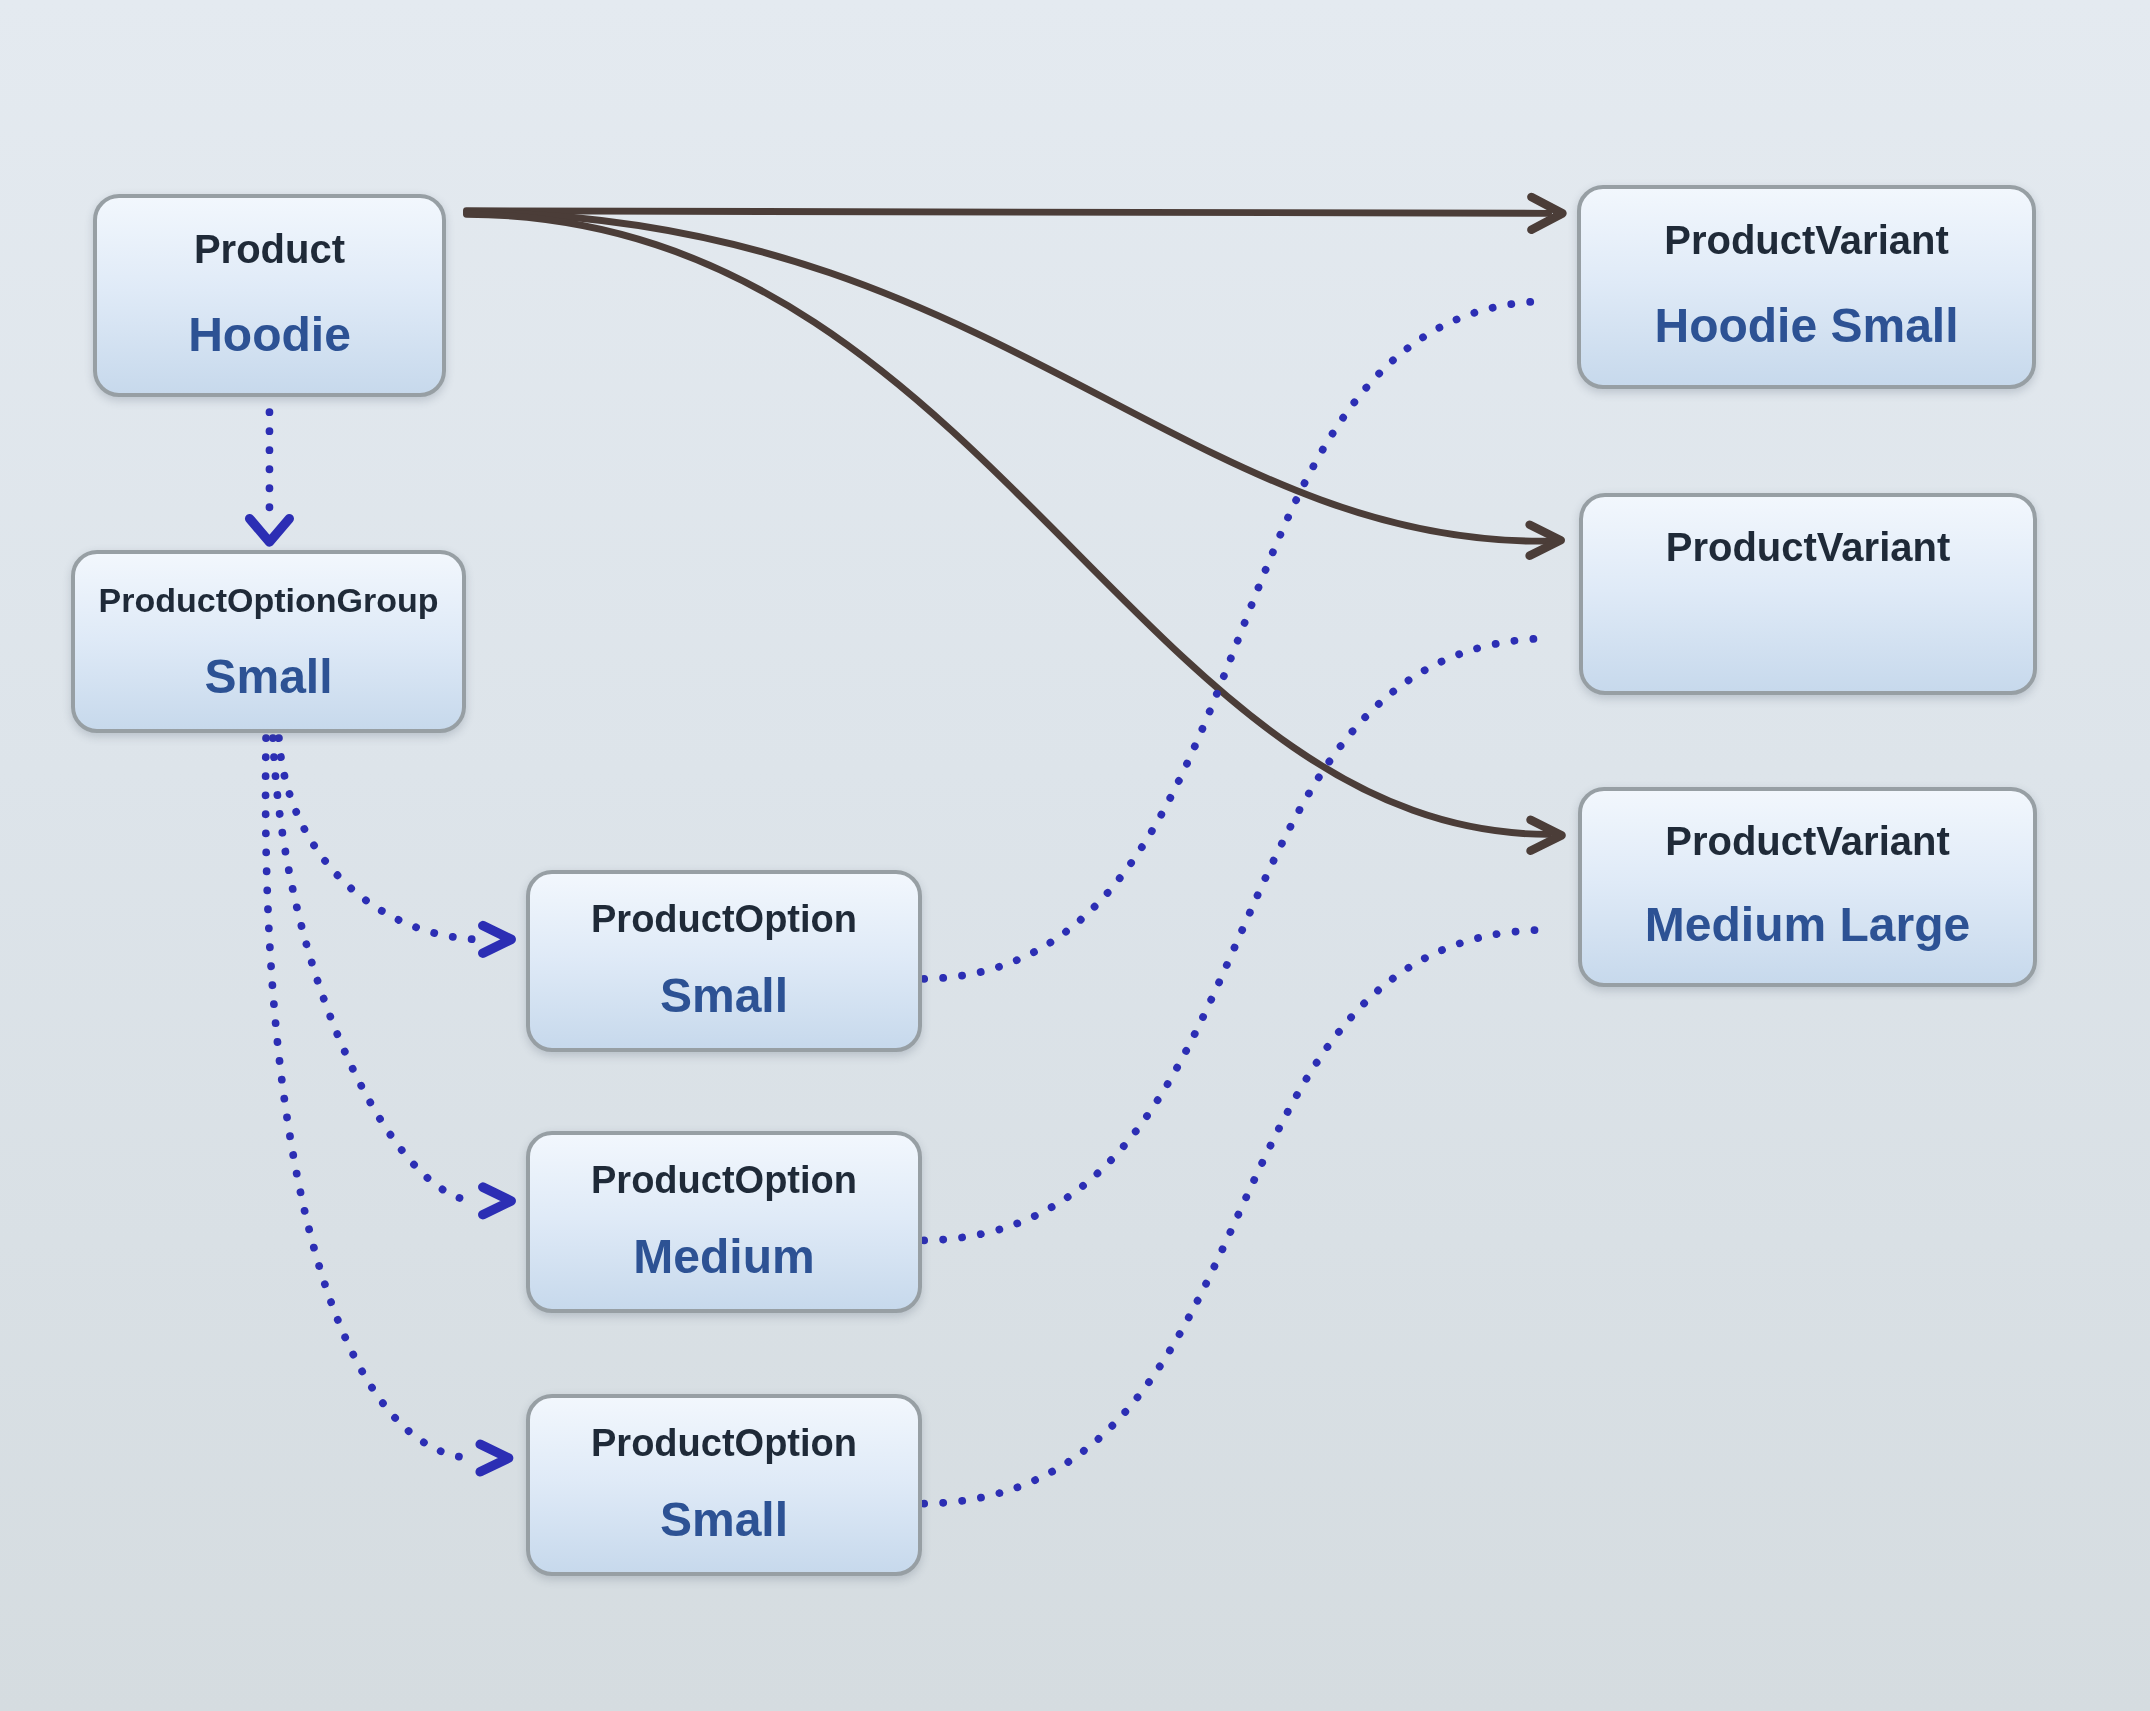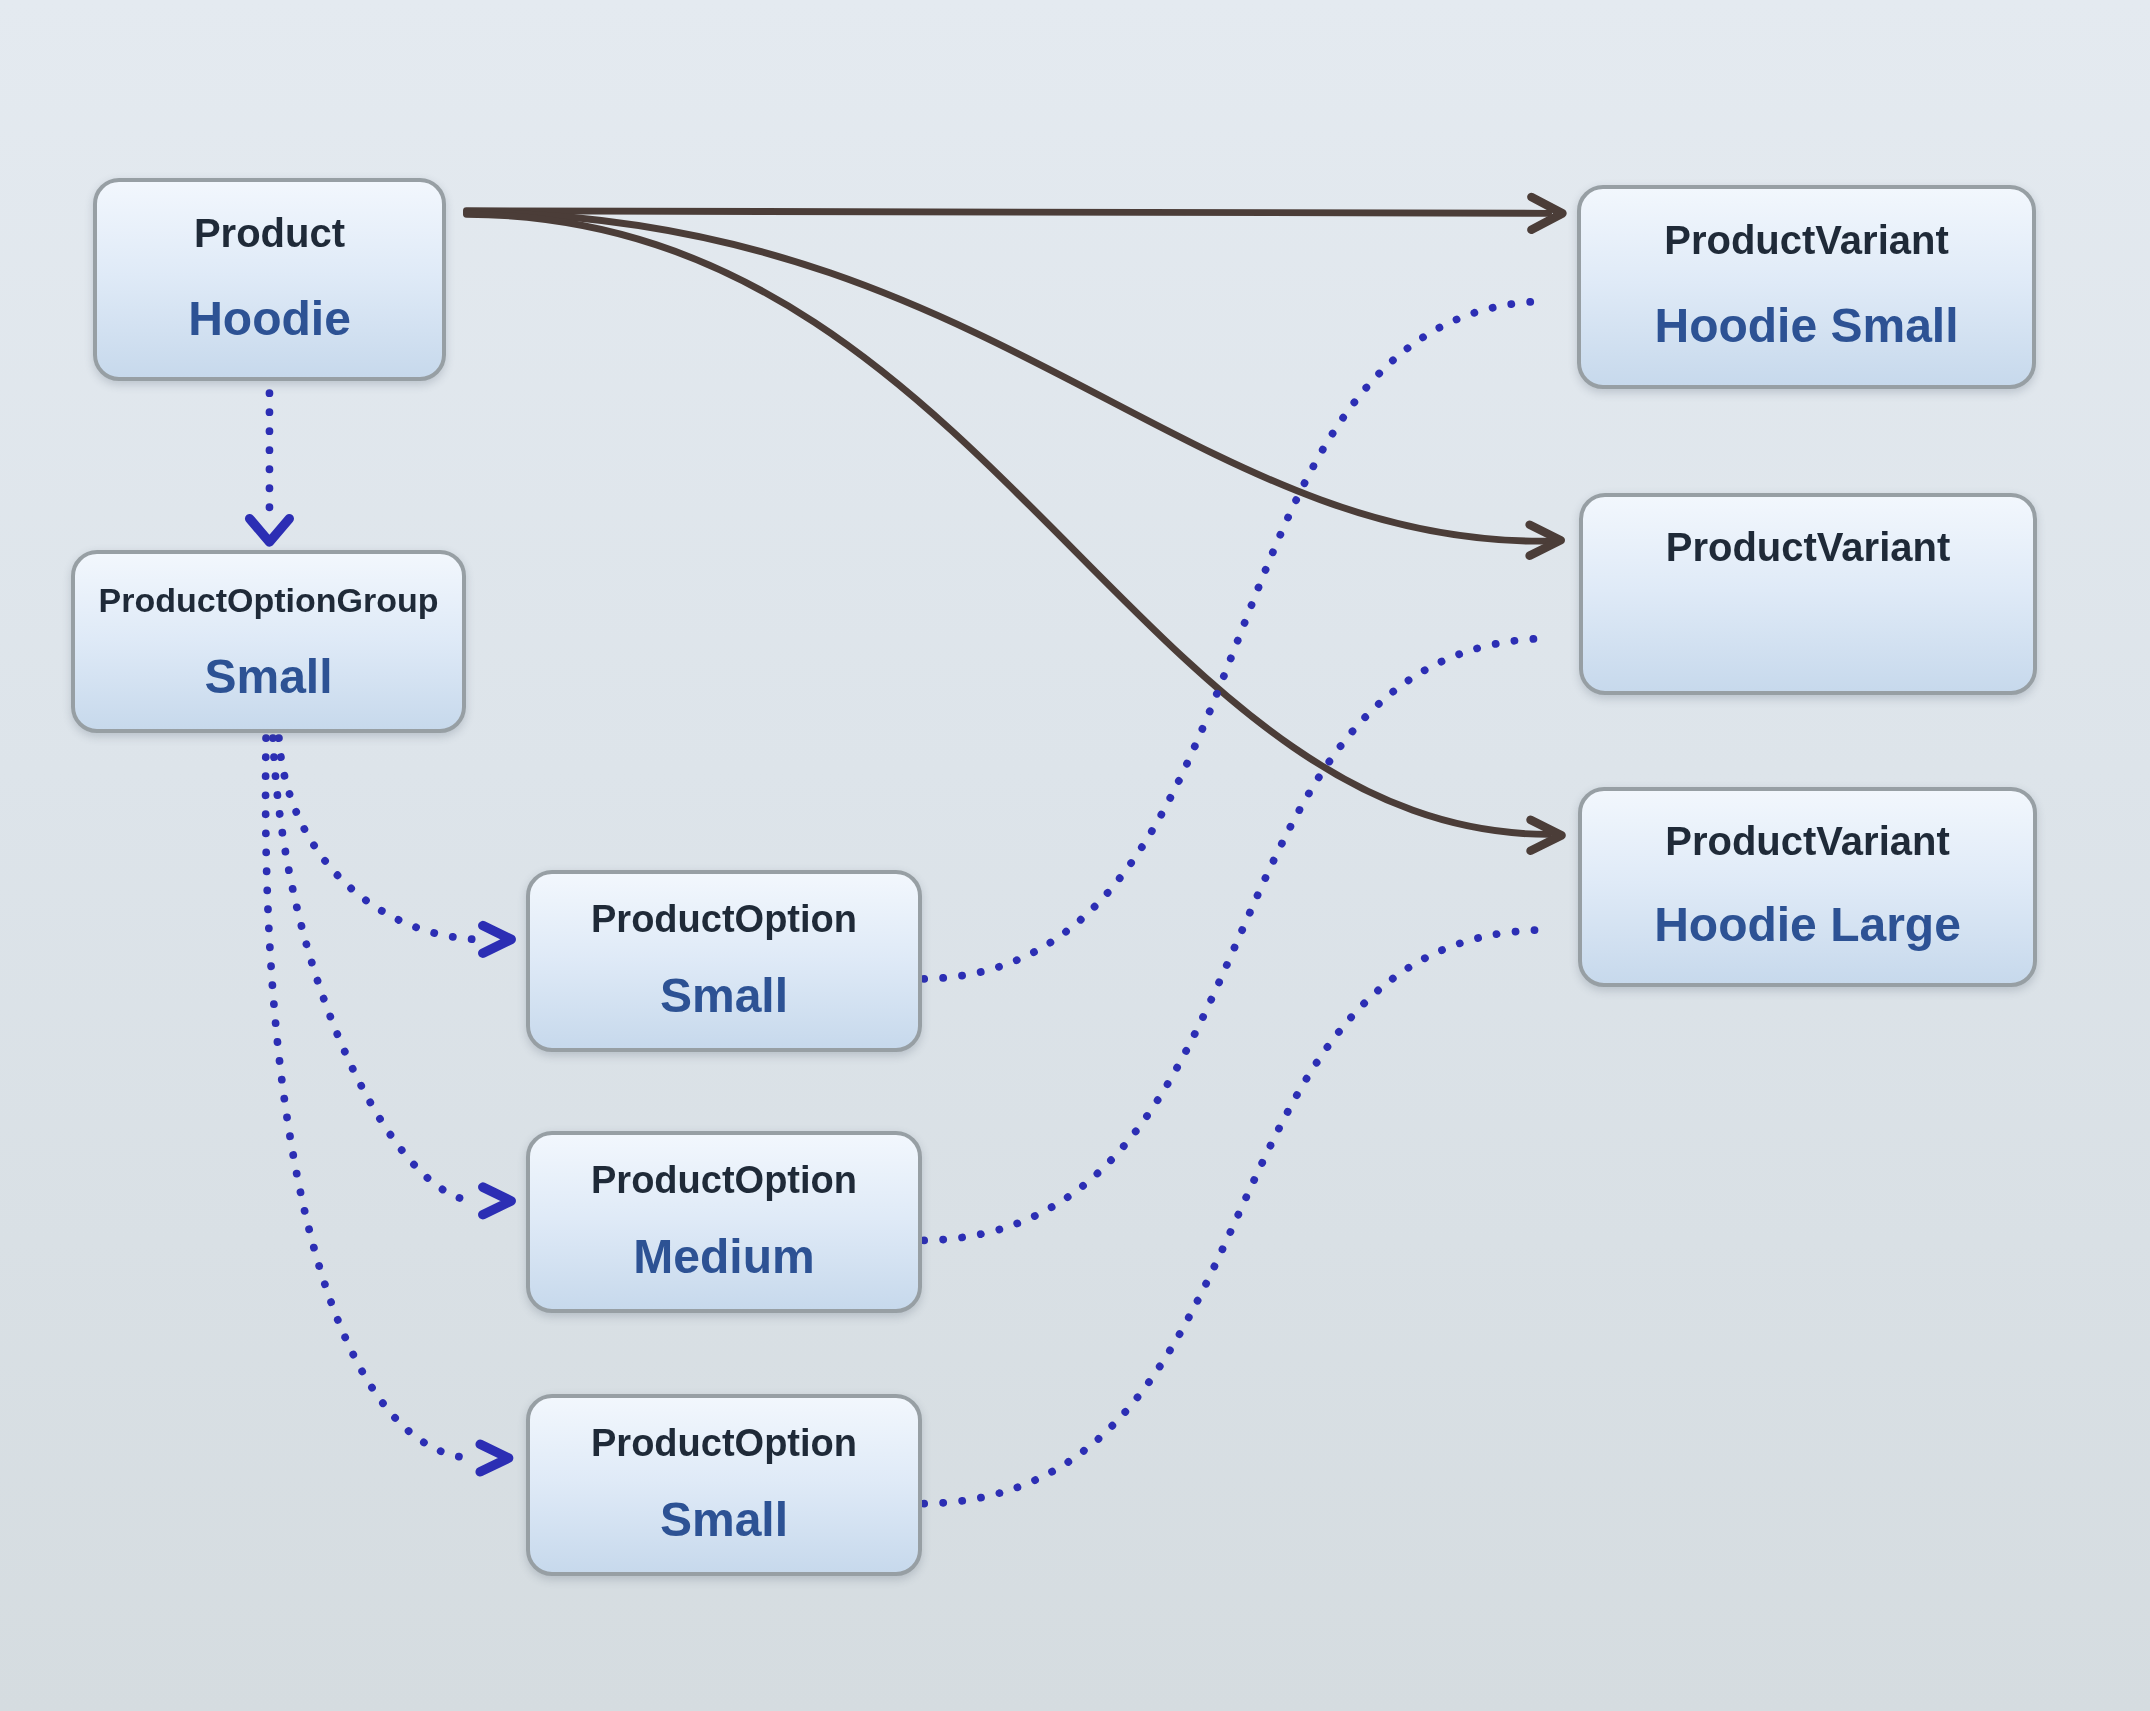--- a/index.html
+++ b/index.html
@@ -82,21 +82,21 @@
     font-size: 48px;
     color: #2d5294;
   }
   .node-group .node-type {
     font-size: 34px;
   }
   .node-option .node-type {
     font-size: 38px;
   }
   
-  .node-product        { left: 93px;  top: 178px;  width: 353px; height: 203px; }
+  .node-product        { left: 93px;  top: 194px;  width: 353px; height: 203px; }
   .node-group          { left: 71px;   top: 550px;  width: 395px; height: 183px; }
   .node-option-small   { left: 526px;  top: 870px; width: 396px; height: 182px; }
   .node-option-medium  { left: 526px;  top: 1131px; width: 396px; height: 182px; }
   .node-option-large   { left: 526px;  top: 1394px; width: 396px; height: 182px; }
   .node-variant-small  { left: 1577px; top: 185px;  width: 459px; height: 204px; }
   .node-variant-medium { left: 1579px; top: 493px;  width: 458px; height: 202px; }
   .node-variant-large  { left: 1578px; top: 787px;  width: 459px; height: 200px; }
 </style>
 </head>
 <body>
@@ -156,17 +156,17 @@
     <div class="node-type">ProductVariant</div>
     <div class="node-value">Hoodie Small</div>
   </div>
 
   <div class="node node-variant-medium">
     <div class="node-type">ProductVariant</div>
   </div>
 
   <div class="node node-variant-large">
     <div class="node-type">ProductVariant</div>
-    <div class="node-value">Hoodie Large</div>
+    <div class="node-value">Medium Large</div>
   </div>
 
 </div>
 
 
 </body></html>

